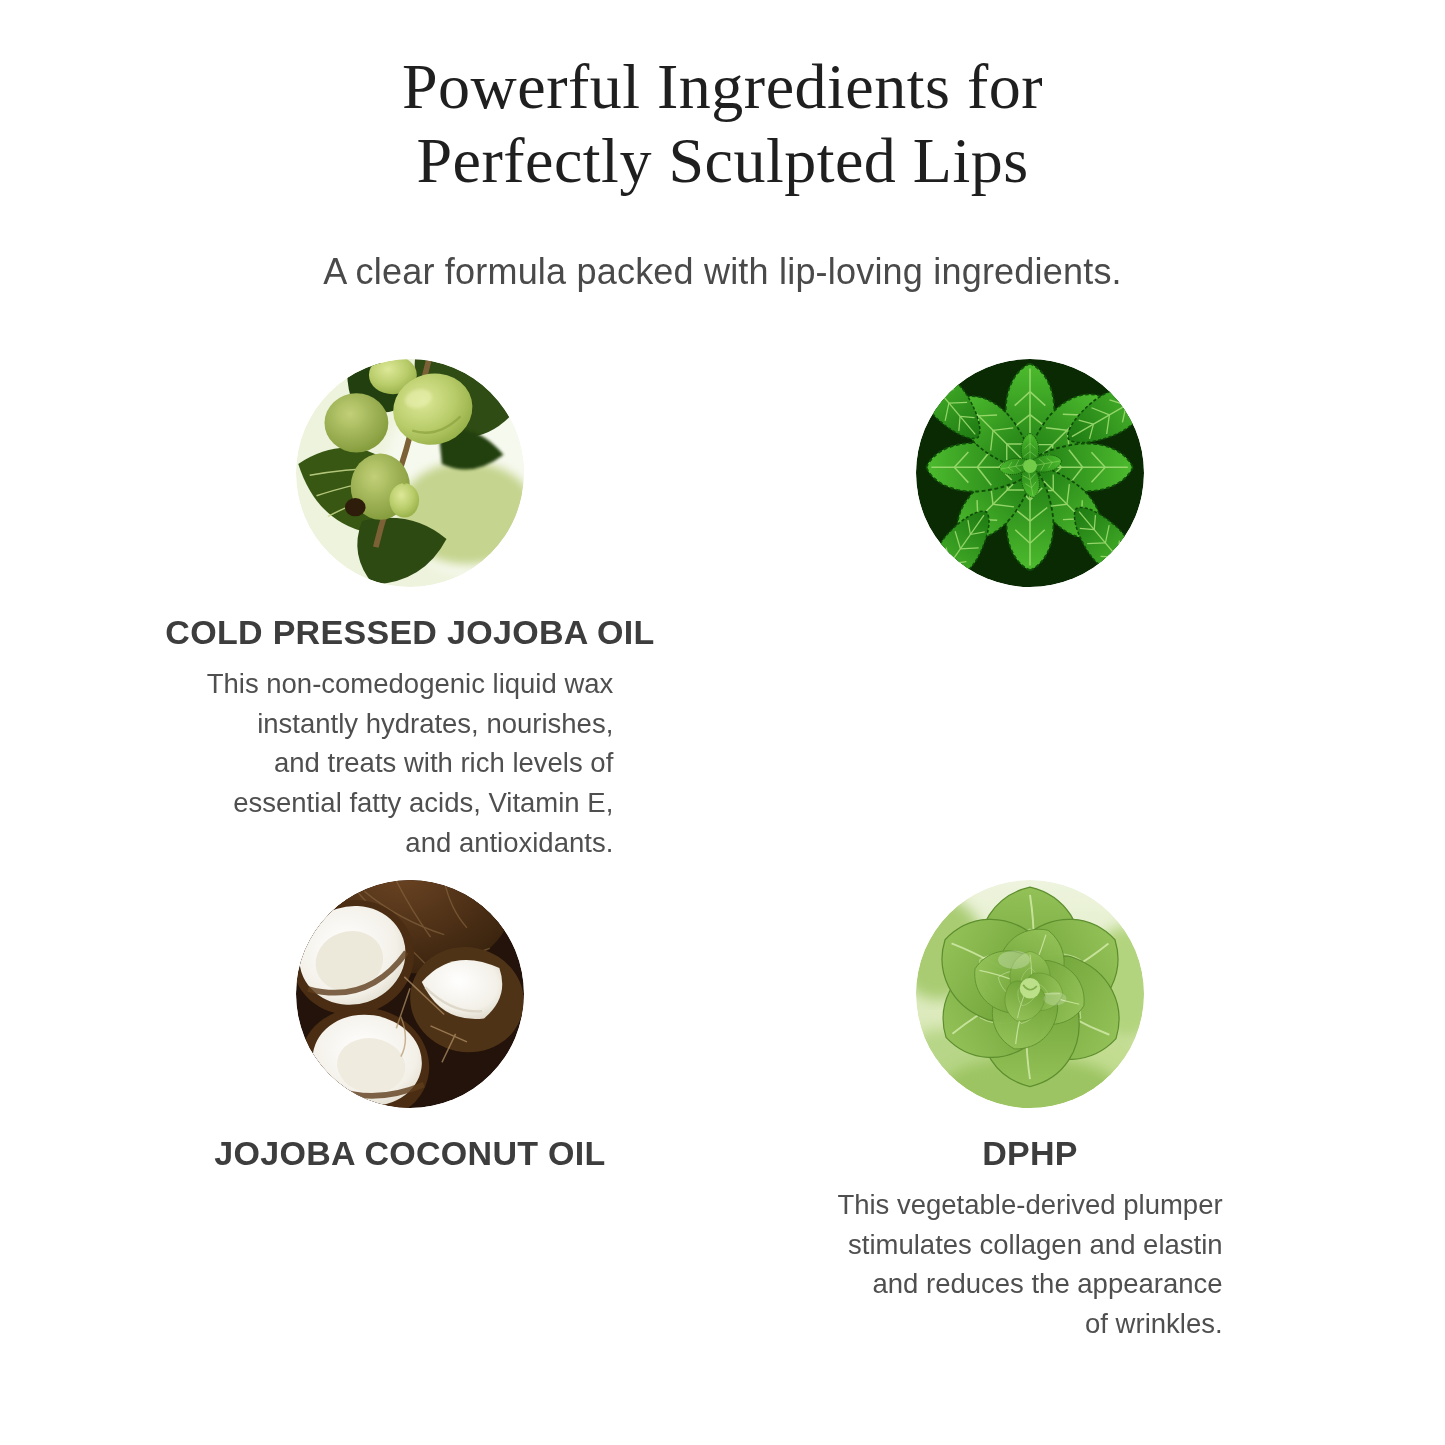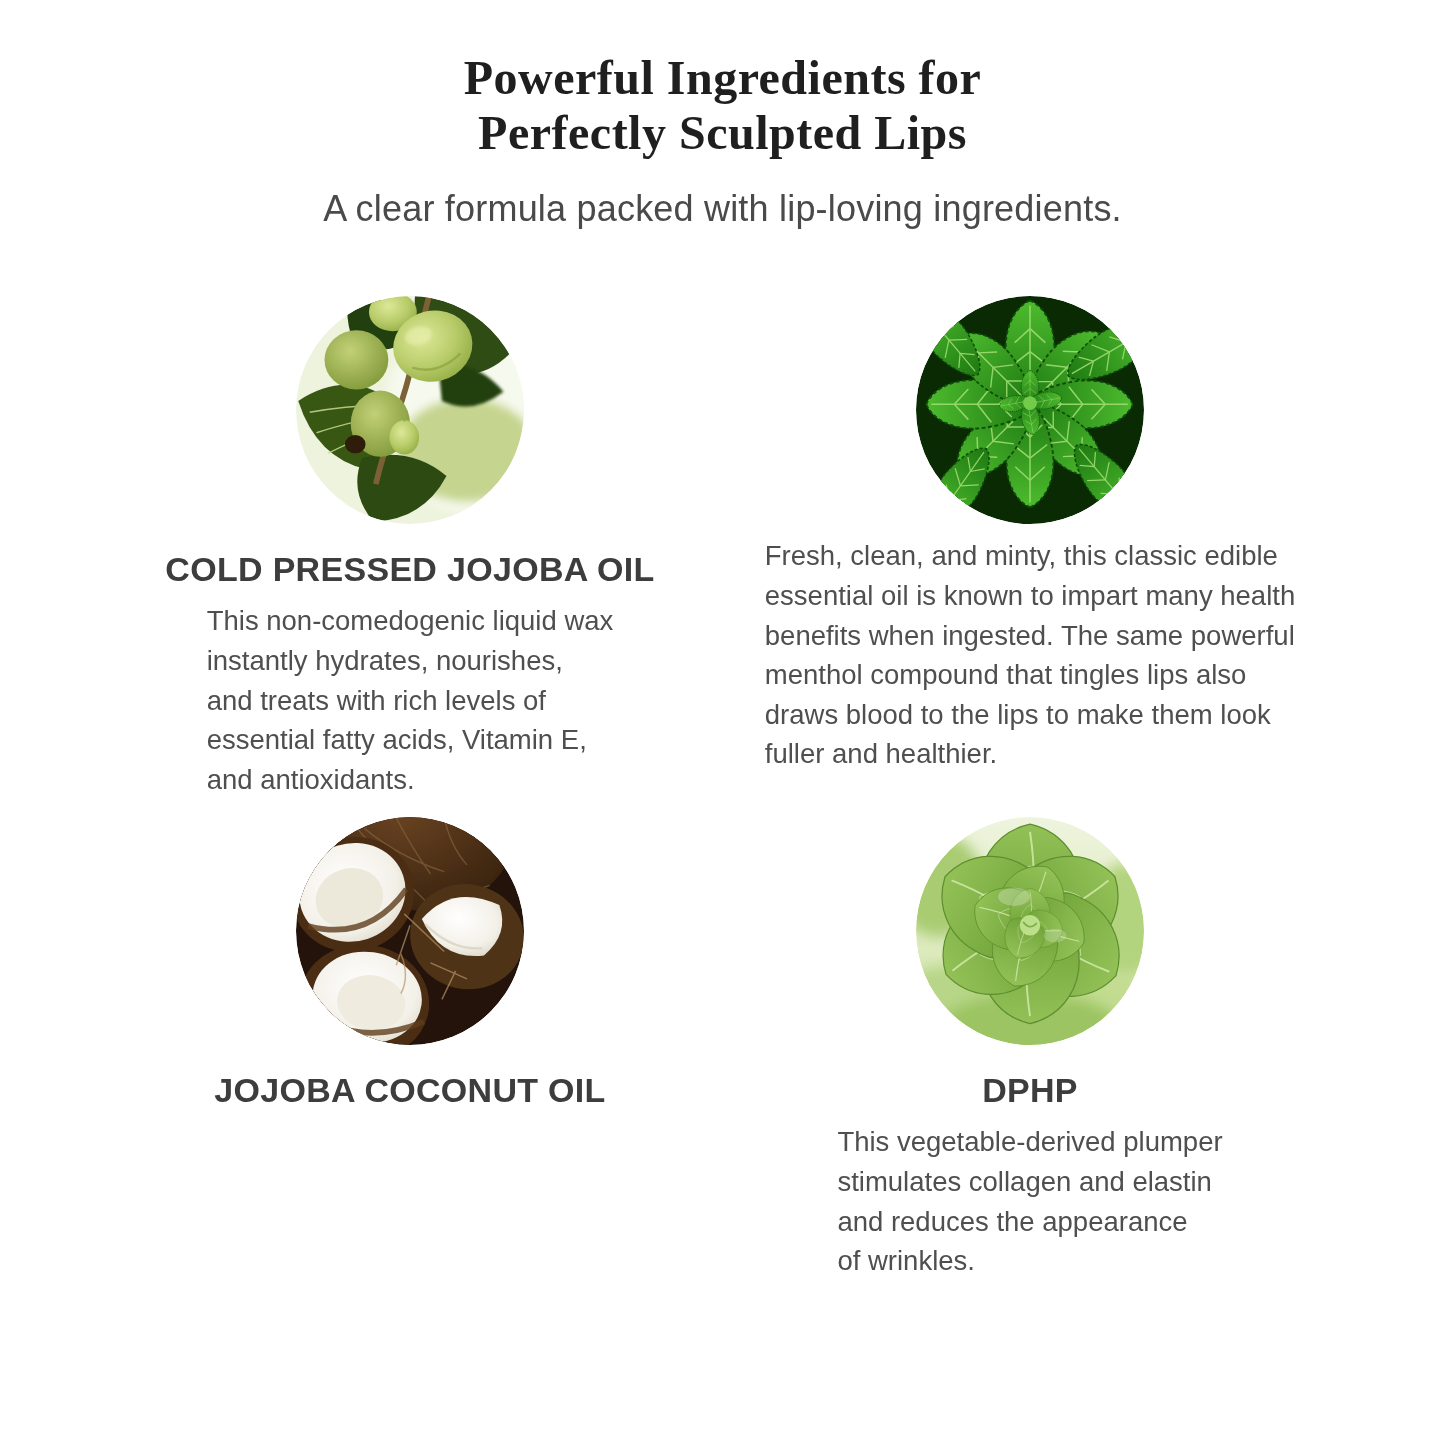--- a/index.html
+++ b/index.html
@@ -2,29 +2,29 @@
 <html style="--background: #ffffff; --title: #1f1f1f; --subtitle: #4a4a4a; --heading: #3d3d3d; --body: #4f4f4f; --jojoba-green: #9cb848; --mint-green: #2f9a18; --coconut-brown: #4a2d12; --lettuce-green: #8fc254;"><head>
 <meta charset="utf-8">
 <style>
   * { margin:0; padding:0; box-sizing:border-box; }
   html,body { width:1445px; height:1445px; background:var(--background,#fff); overflow:hidden; }
   body { font-family:"Liberation Sans", sans-serif; position:relative; }
 
   .header { padding-top:50px; text-align:center; }
   .title {
     font-family:"Liberation Serif", serif;
-    font-weight:700;
-    font-size:48px;
+    font-weight:400;
+    font-size:64px;
     line-height:1.15;
     color:var(--title,#1f1f1f);
     white-space:pre-line;
     letter-spacing:0.5px;
   }
   .subtitle {
-    margin-top:28px;
+    margin-top:54px;
     font-size:36px;
     color:var(--subtitle,#4a4a4a);
     letter-spacing:0.2px;
   }
 
   .grid {
     margin-top:66px;
     display:grid;
     grid-template-columns:590px 650px;
     padding:0 90px 0 115px;
@@ -42,21 +42,21 @@
     font-weight:bold;
     color:var(--heading,#3d3d3d);
     letter-spacing:0.3px;
     text-align:center;
   }
   .card p {
     margin-top:12px;
     font-size:27.5px;
     line-height:1.44;
     color:var(--body,#4f4f4f);
-    text-align:left;
+    text-align:right;
     white-space:pre-line;
   }
 </style>
 </head>
 <body>
 
 <div class="header">
   <h1 class="title">Powerful Ingredients for
 Perfectly Sculpted Lips</h1>
   <div class="subtitle">A clear formula packed with lip-loving ingredients.</div>
@@ -170,26 +170,20 @@
           <g>
             <use href="#mL" transform="translate(100,82) scale(0.4)" opacity="0.95"></use>
             <use href="#mL" transform="translate(112,92) rotate(80) scale(0.38)"></use>
             <use href="#mL" transform="translate(100,105) rotate(170) scale(0.4)"></use>
             <use href="#mL" transform="translate(88,94) rotate(260) scale(0.36)"></use>
             <circle cx="100" cy="94" r="6" fill="#72cc49"></circle>
           </g>
         </g>
       </svg>
     </div>
-    <p>Fresh, clean, and minty, this classic edible
-essential oil is known to impart many health
-benefits when ingested. The same powerful
-menthol compound that tingles lips also
-draws blood to the lips to make them look
-fuller and healthier.</p>
   </div>
 
   <div class="card">
     <div class="photo">
       <svg viewBox="0 0 200 200">
         <defs>
           <radialGradient id="cFlesh" cx="45%" cy="40%" r="70%">
             <stop offset="0%" stop-color="#ffffff"></stop>
               <stop offset="70%" stop-color="#f3f0e8"></stop>
               <stop offset="100%" stop-color="#dcd6c6"></stop>

